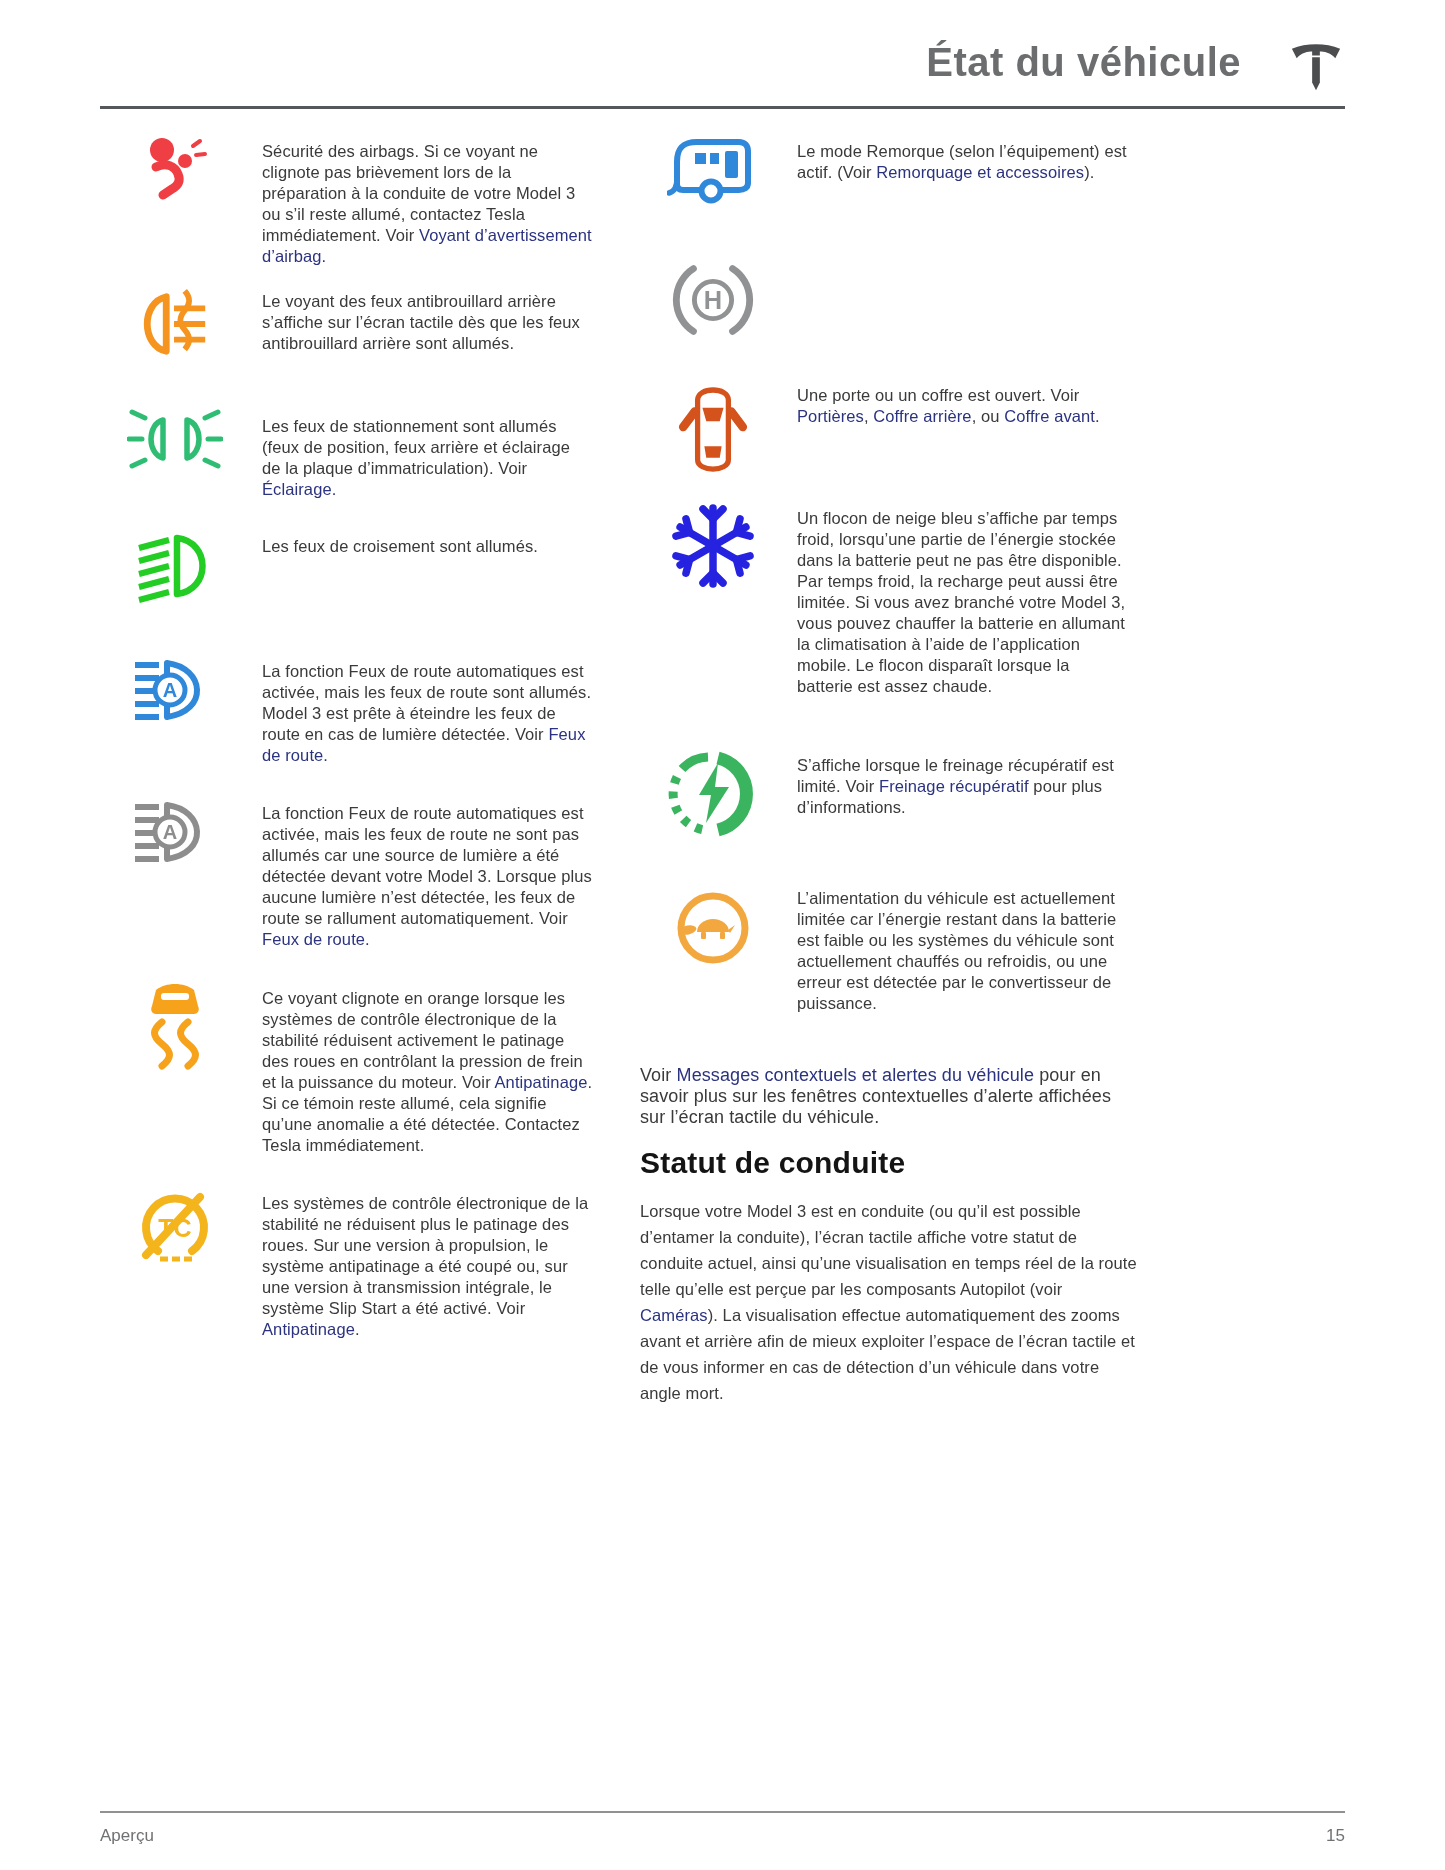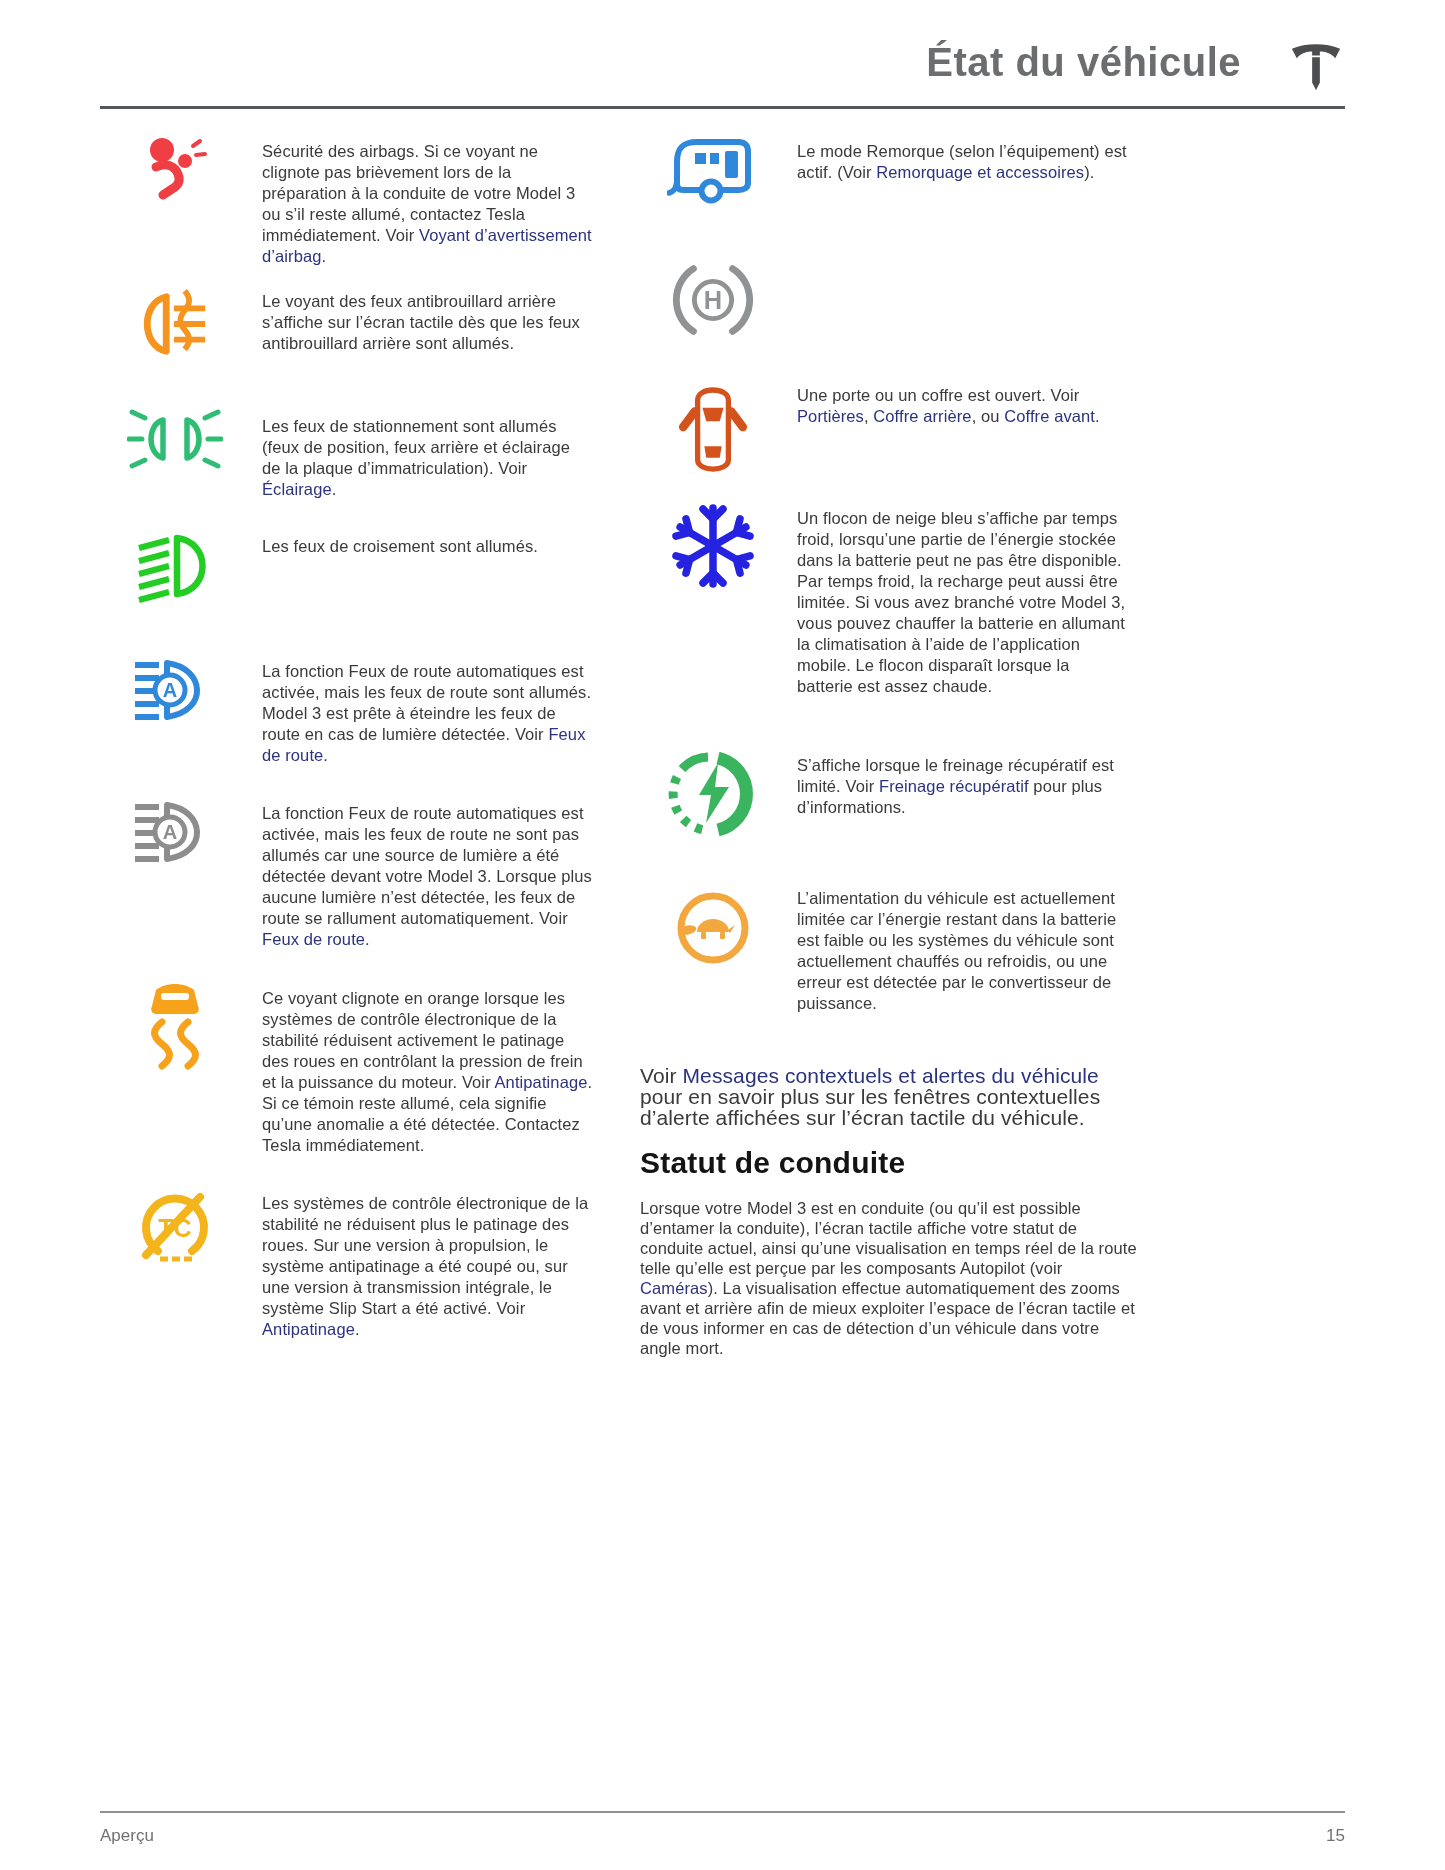--- a/index.html
+++ b/index.html
@@ -13,24 +13,24 @@
   .hdr-title{font-size:40px;line-height:44px;font-weight:600;letter-spacing:.5px;
        color:var(--title,#6b6d6f);}
   .rule-top{border-top:3px solid #55585a;margin:12px 100px 0 100px;}
   .grid{display:grid;grid-template-columns:505px 500px;column-gap:35px;
         margin:20px 100px 0 100px;align-items:start;}
   .row{display:flex;align-items:flex-start;}
   .icon-cell{width:150px;flex:none;display:flex;justify-content:center;padding-top:4px;}
   .col-right .icon-cell{width:145px;}
   .text-cell{flex:1;font-size:16.5px;line-height:21px;letter-spacing:.1px;margin:12px;}
   .link{color:var(--link,#2b3380);}
-  .note{font-size:21px;line-height:21px;letter-spacing:.1px;margin:14px 0 0 0;}
+  .note{font-size:18px;line-height:21px;letter-spacing:.1px;margin:14px 0 0 0;}
   .section-heading{font-size:30px;line-height:34px;font-weight:800;color:#141414;
      margin:18px 0 0 0;letter-spacing:.2px;}
-  .section-para{font-size:16.5px;line-height:20px;letter-spacing:.1px;margin:18px 0 0 0;}
+  .section-para{font-size:16.5px;line-height:26px;letter-spacing:.1px;margin:18px 0 0 0;}
   .footer{position:absolute;left:100px;right:100px;bottom:24px;}
   .rule-bot{border-top:2px solid #8f9193;margin-bottom:13px;}
   .footer-row{display:flex;justify-content:space-between;font-size:17px;
      color:#6f7173;gap:37px;}
   .icon{display:inline-block;line-height:0;}
   svg text{font-family:"Liberation Sans",sans-serif;}
   
   .lrow-0{min-height:140px}.lrow-1{min-height:125px}.lrow-2{min-height:120px}
   .lrow-3{min-height:125px}.lrow-4{min-height:123px}.lrow-5{min-height:142px}
   .lrow-6{min-height:185px}.lrow-7{min-height:205px}

